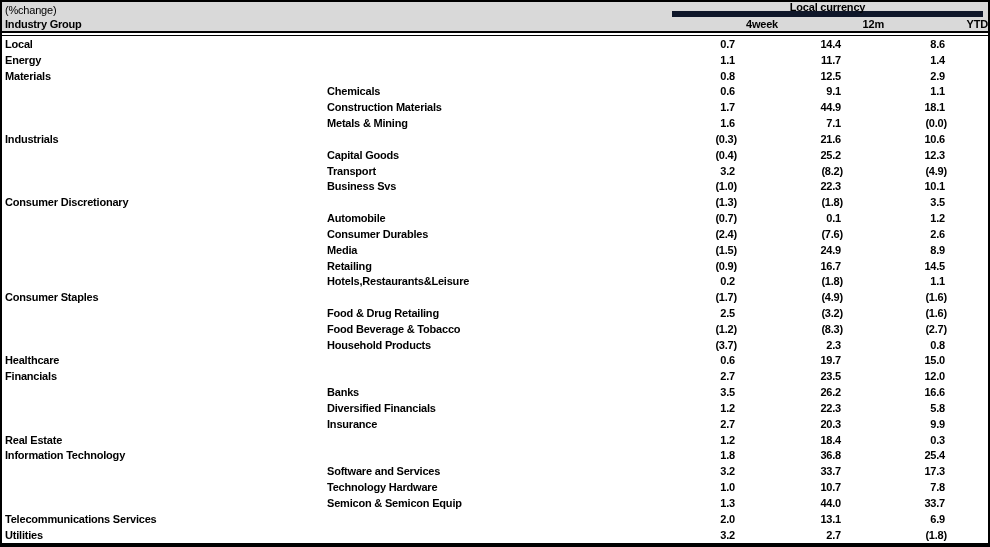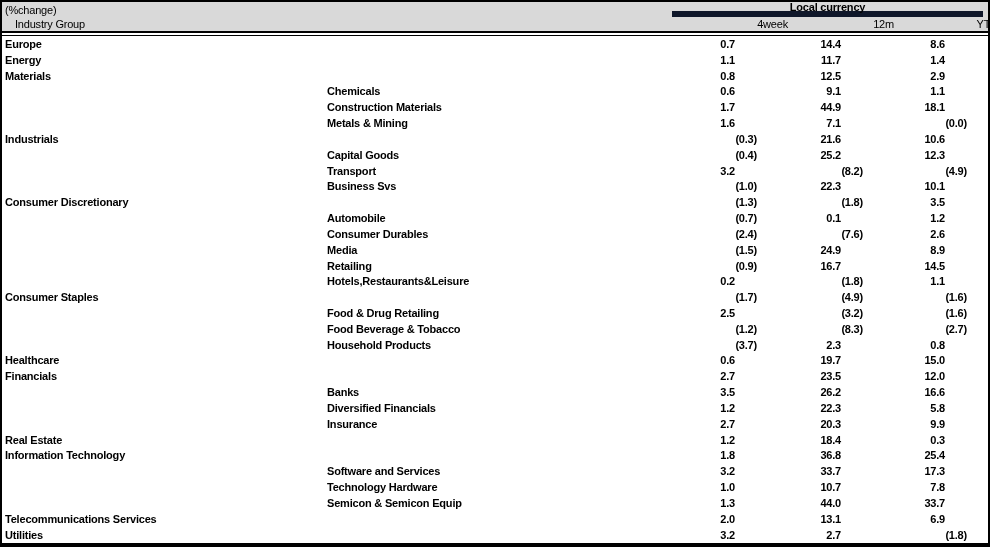--- a/index.html
+++ b/index.html
@@ -26,21 +26,21 @@
     flex: none; width: 670px; padding-left: 3px;
     white-space: nowrap;
   }
   .hcurr {
     flex: 1; height: 100%;
     margin-right: 5px;
     display: flex; align-items: center; justify-content: center;
     font-weight: bold;
     border-bottom: 6px solid #0f172a;
   }
-  .hrow2 { display: flex; height: 14px; align-items: center; font-weight: normal; margin-left: 10px; }
+  .hrow2 { display: flex; height: 14px; align-items: center; font-weight: bold; }
   .hcol { flex: none; width: 106px; text-align: right; }
   .hcol.last { width: 104px; }
 
   
   .sep-thick { height: 2px; background: #000; }
   .sep-gap   { height: 2px; background: #fff; }
   .sep-thin  { height: 1px; background: #000; }
 
   
   .rows { background: #fff; }
@@ -48,21 +48,21 @@
   .row.group { font-weight: bold; }
   .lbl {
     flex: none; width: 670px; padding-left: 3px;
     white-space: nowrap; overflow: hidden;
   }
   .row.sub .lbl { padding-left: 325px; }
   .num { flex: none; text-align: right; white-space: nowrap; }
   .num.c1, .num.c2 { width: 106px; }
   .num.c3 { width: 104px; }
   .num.pos { padding-right: 43px; }  
-  .num.neg { padding-right: 21px; }  
+  .num.neg { padding-right: 41px; }  
 </style>
 </head>
 <body>
 
 <div class="tbl">
   <div class="hdr" style="background: rgb(217, 217, 217);">
     <div class="hrow1">
       <div class="hcell-left">(%change)</div>
       <div class="hcurr">Local currency</div>
     </div>
@@ -73,21 +73,21 @@
       <div class="hcol last">YTD</div>
     </div>
   </div>
 
   <div class="sep-thick"></div>
   <div class="sep-gap"></div>
   <div class="sep-thin"></div>
 
   <div class="rows" id="rows">
   <div class="row group">
-    <div class="lbl">Europe</div>
+    <div class="lbl">Local</div>
     <div class="num c1 pos">0.7</div>
     <div class="num c2 pos">14.4</div>
     <div class="num c3 pos">8.6</div>
   </div>
 
   <div class="row group">
     <div class="lbl">Energy</div>
     <div class="num c1 pos">1.1</div>
     <div class="num c2 pos">11.7</div>
     <div class="num c3 pos">1.4</div>

